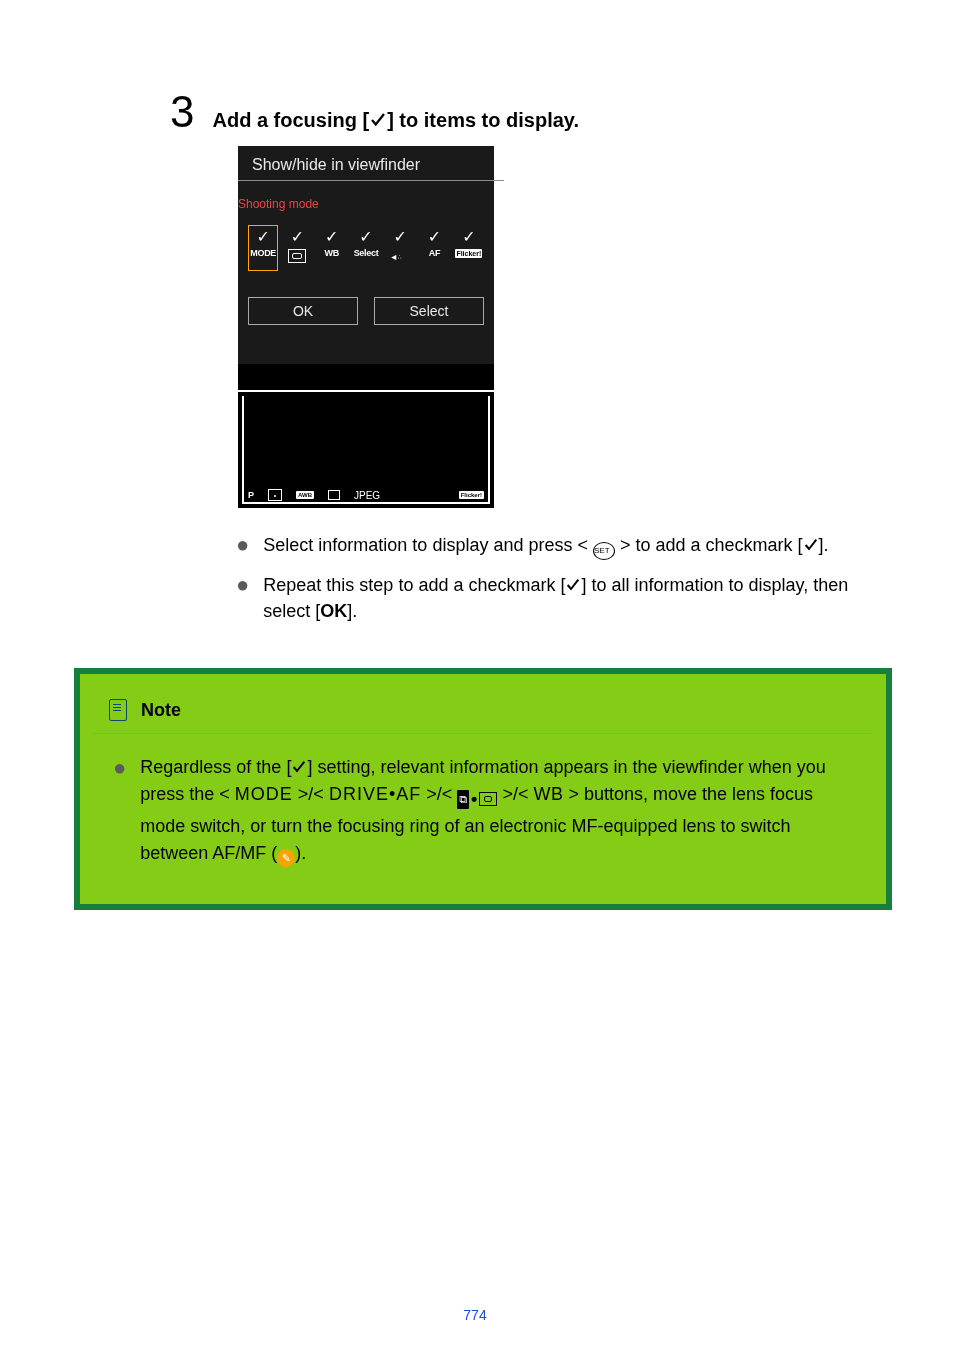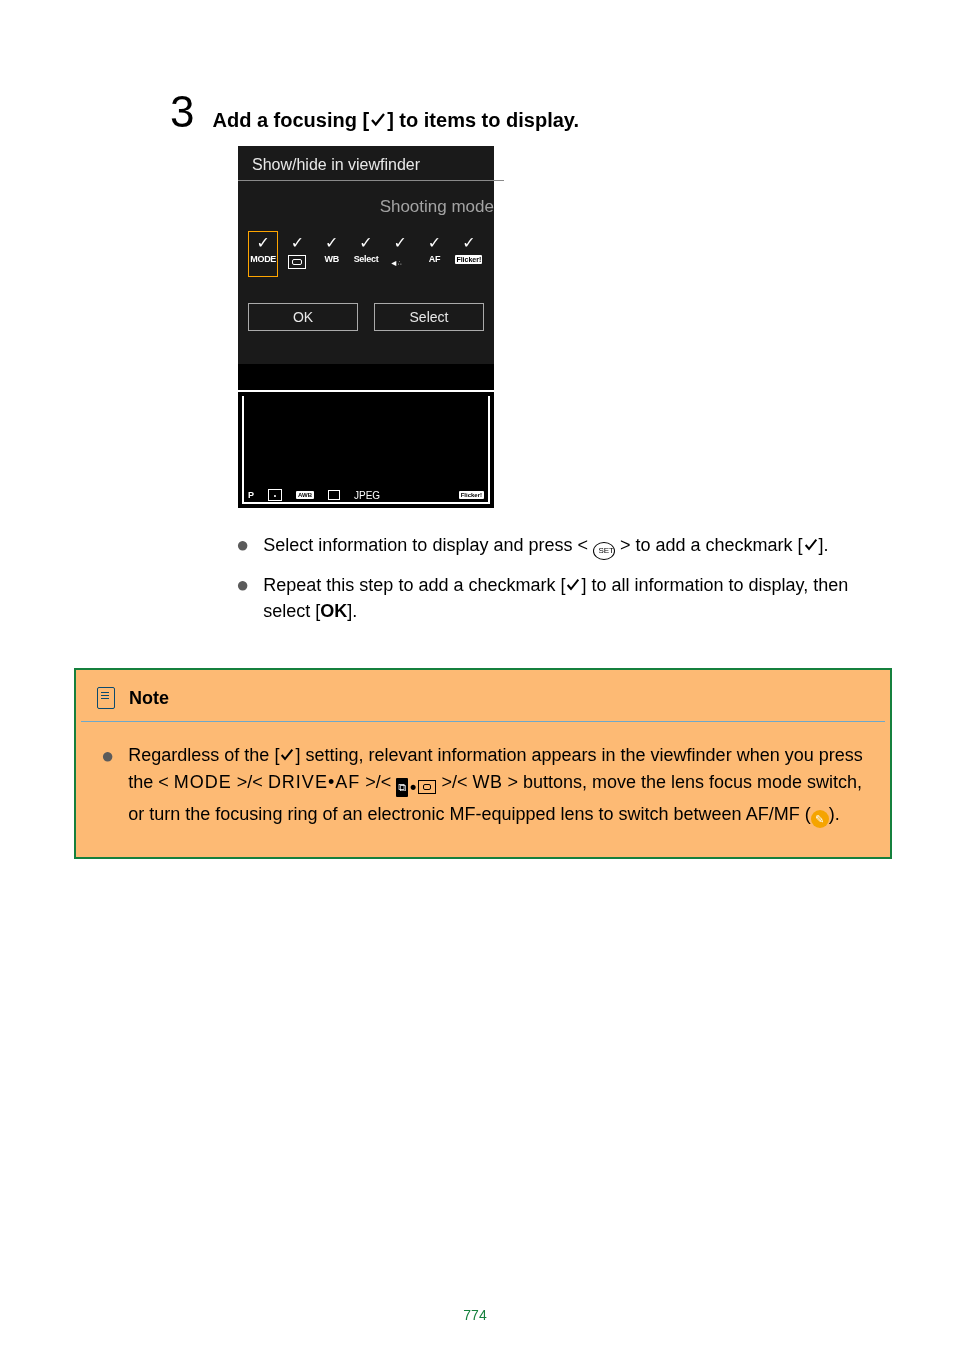--- a/index.html
+++ b/index.html
@@ -60,23 +60,23 @@
     color: #e8e8e8;
     font-weight: 400;
   }
   .cam-divider {
     width: 266px;
     height: 1px;
     background: #8a8a8a;
     margin: 0 auto;
   }
   .cam-sub {
-    text-align: right;
-    font-size: 17px;
-    color: #a3a3a3;
+    text-align: left;
+    font-size: 12px;
+    color: #ef4444;
     padding: 16px 0 14px 0;
   }
   .cam-icons {
     display: flex;
     justify-content: center;
     gap: 4px;
     padding: 0 10px;
   }
   .ci {
     width: 34px;
@@ -206,31 +206,31 @@
     font-size: 22px;
     line-height: 1;
     margin-right: 14px;
     margin-top: 2px;
     flex-shrink: 0;
   }
   .bl .txt { flex: 1; }
   .bl .set-icon {
     display:inline-block; width:20px; height:16px; vertical-align:-2px;
     border:1px solid #000; border-radius:50%;
-    font-size:8px; text-align:right; line-height:15px;
+    font-size:8px; text-align:left; line-height:15px;
     font-weight: 400;
   }
   .bl strong { font-weight: bold; }
 
   
   .note-wrap {
     margin: 44px 62px 0 74px;
-    border: 2px solid #15803d;
-    background: #fdba74;
-    padding: 5px;
+    border: 6px solid #15803d;
+    background: #84cc16;
+    padding: 13px;
   }
   .note-head {
     display: flex;
     align-items: center;
     padding: 12px 18px 12px 16px;
     border-bottom: 1px solid #6fa8c9;
     gap: 14px;
   }
   .note-icon {
     width: 16px; height: 20px;
@@ -294,21 +294,21 @@
     display:inline-flex; width:18px; height:18px; border-radius:50%;
     background:#f5a400; color:#fff; align-items:center; justify-content:center;
     font-size:11px; vertical-align:-3px;
   }
   .pagenum {
     position: absolute;
     bottom: 22px;
     left: 0; right: 4px;
     text-align: center;
     font-size: 14px;
-    color: #15803d;
+    color: #1d4ed8;
   }
 </style>
 </head>
 <body>
 
 <div class="page">
 
   <div class="step-row">
     <span class="step-num">3</span>
     <span class="step-title">

